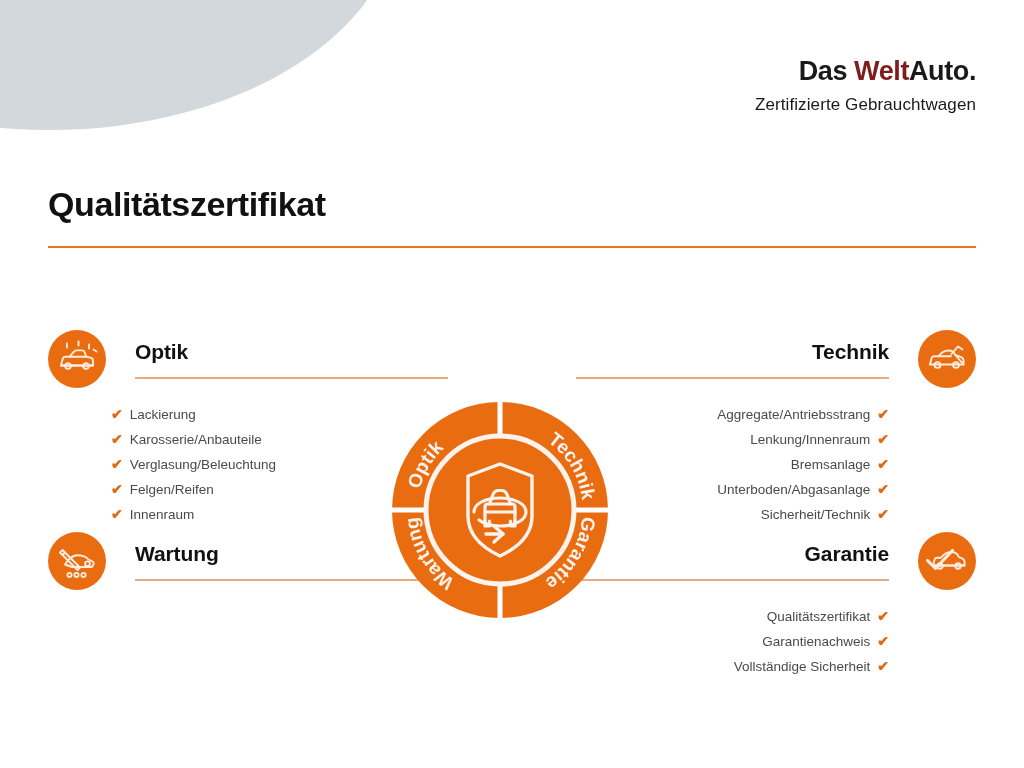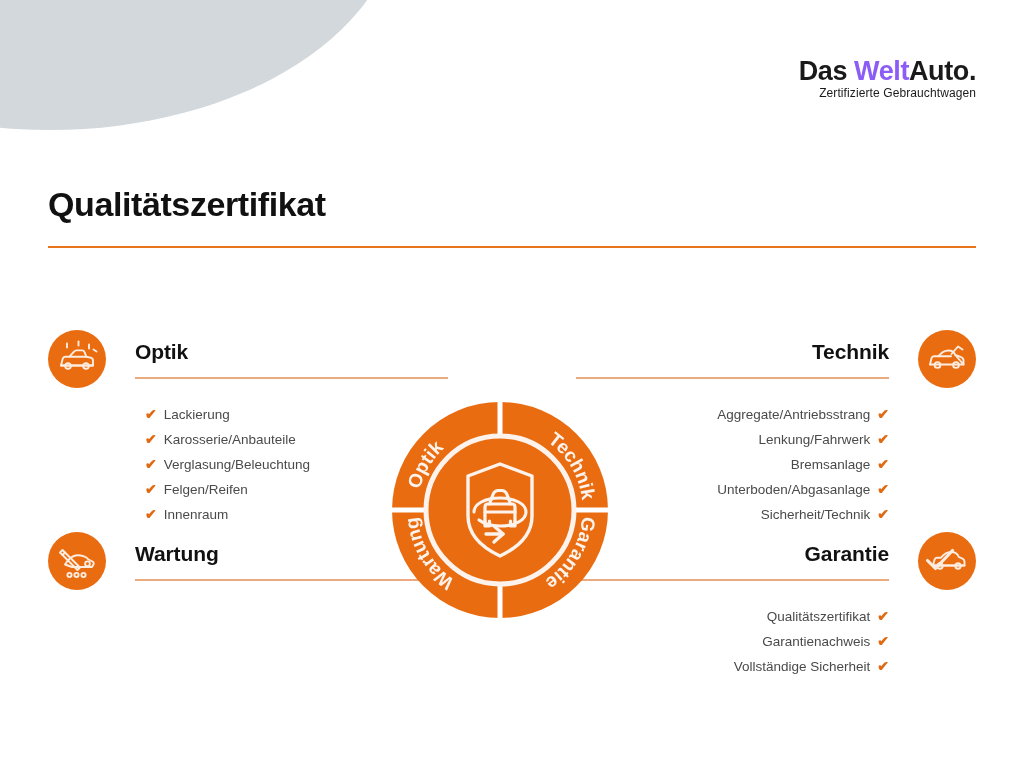--- a/index.html
+++ b/index.html
@@ -35,24 +35,24 @@
     text-align: right;
     line-height: 1;
   }
   #brand .logo-line {
     font-size: 27px;
     font-weight: bold;
     letter-spacing: -0.4px;
     color: #1a1a1a;
     white-space: nowrap;
   }
-  #brand .logo-line .welt { color: #8b5cf6; }
+  #brand .logo-line .welt { color: #7f1d1d; }
   #brand .logo-sub {
-    margin-top: 2px;
-    font-size: 12px;
+    margin-top: 11px;
+    font-size: 17px;
     color: #1a1a1a;
     letter-spacing: 0.1px;
     white-space: nowrap;
   }
 
   
   #page-title {
     position: absolute;
     left: 48px;
     top: 185px;
@@ -122,21 +122,21 @@
     list-style: none;
     margin: 0;
     padding: 0;
     font-size: 13.5px;
     color: #4a4a4a;
   }
   ul.checklist li {
     line-height: 25px;
     white-space: nowrap;
   }
-  .block.left ul.checklist  { margin-left: 97px; text-align: left;  }
+  .block.left ul.checklist  { margin-left: 63px; text-align: left;  }
   .block.right ul.checklist { margin-right: 87px; text-align: right; }
 
   .chk {
     color: #e06a12;
     font-weight: bold;
     font-size: 14px;
   }
   .block.left  .chk { margin-right: 7px; }
   .block.right .chk { margin-left: 7px;  }
 
@@ -205,21 +205,21 @@
           <line x1="20.5" y1="26.2" x2="33" y2="26.2"></line>
           <path d="M33.5 24 L40 16.5 L44.5 19.5"></path>
         </g>
       </svg>
     </div>
     <div class="head-text">Technik</div>
     <div class="head-rule"></div>
   </div>
   <ul class="checklist">
     <li><span>Aggregate/Antriebsstrang</span><span class="chk">✔</span></li>
-    <li><span>Lenkung/Fahrwerk</span><span class="chk">✔</span></li>
+    <li><span>Lenkung/Innenraum</span><span class="chk">✔</span></li>
     <li><span>Bremsanlage</span><span class="chk">✔</span></li>
     <li><span>Unterboden/Abgasanlage</span><span class="chk">✔</span></li>
     <li><span>Sicherheit/Technik</span><span class="chk">✔</span></li>
   </ul>
 </div>
 
 <div class="block left bottom">
   <div class="block-head">
     <div class="badge">
       <svg viewBox="0 0 58 58" aria-hidden="true">

